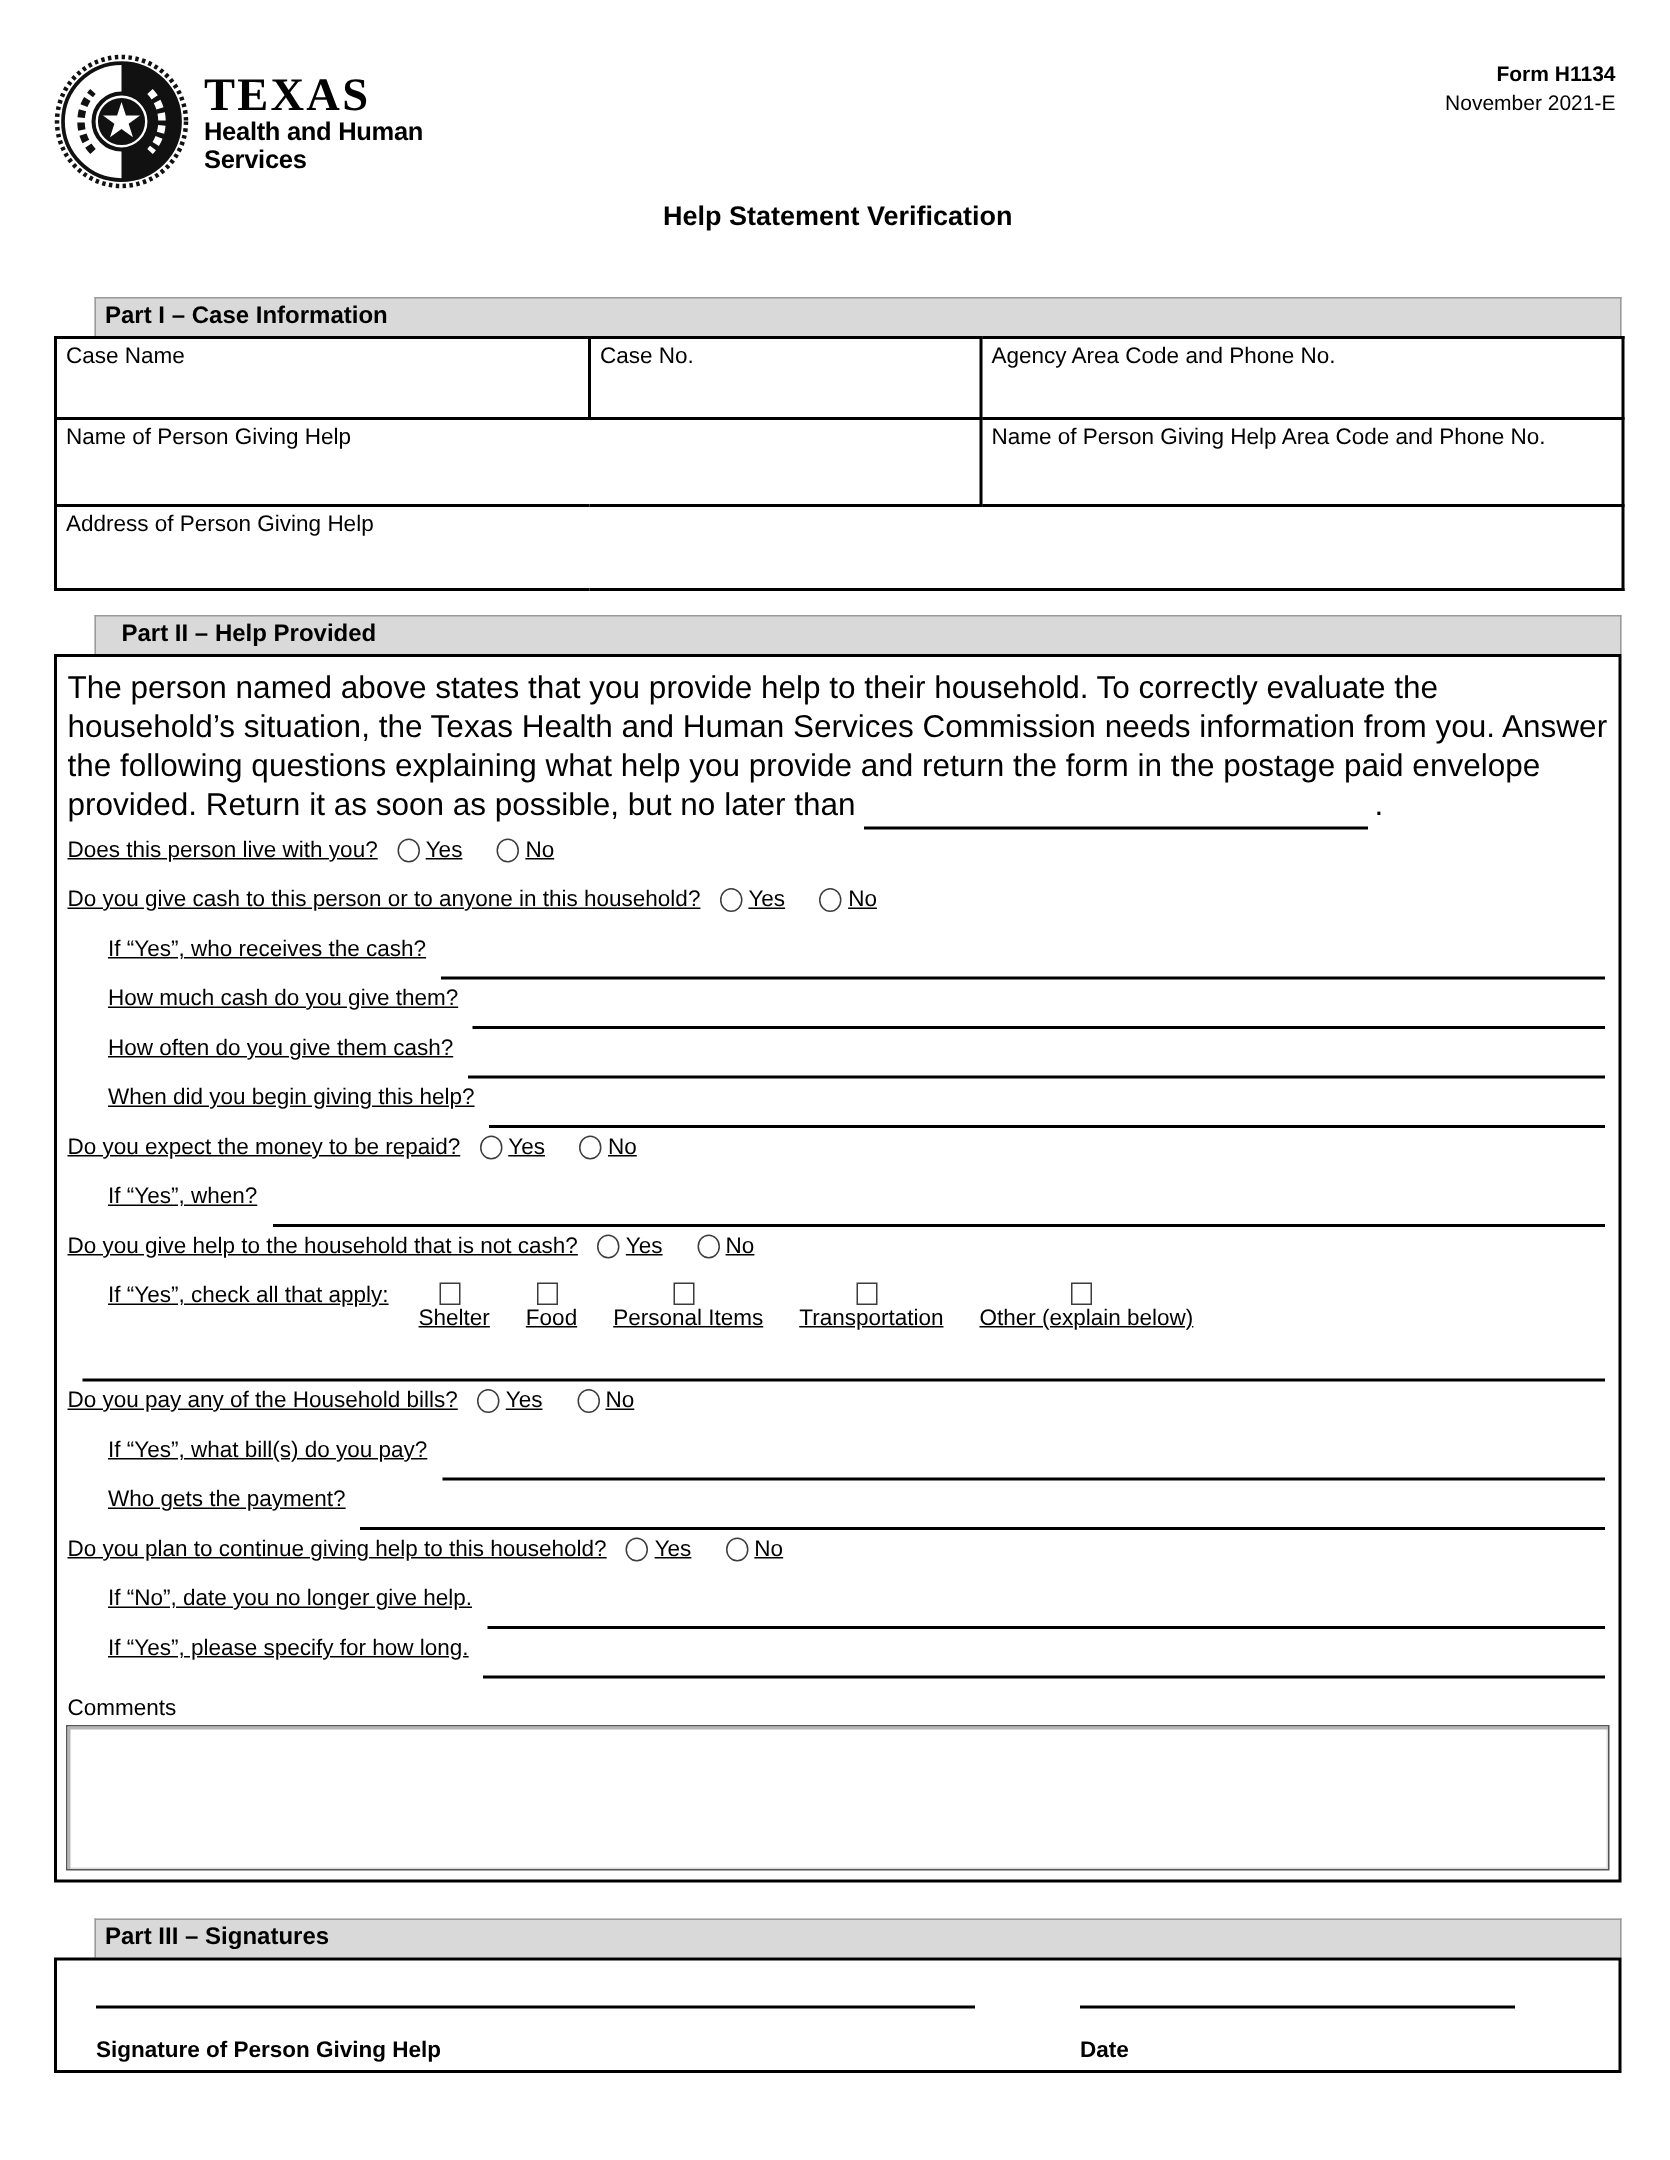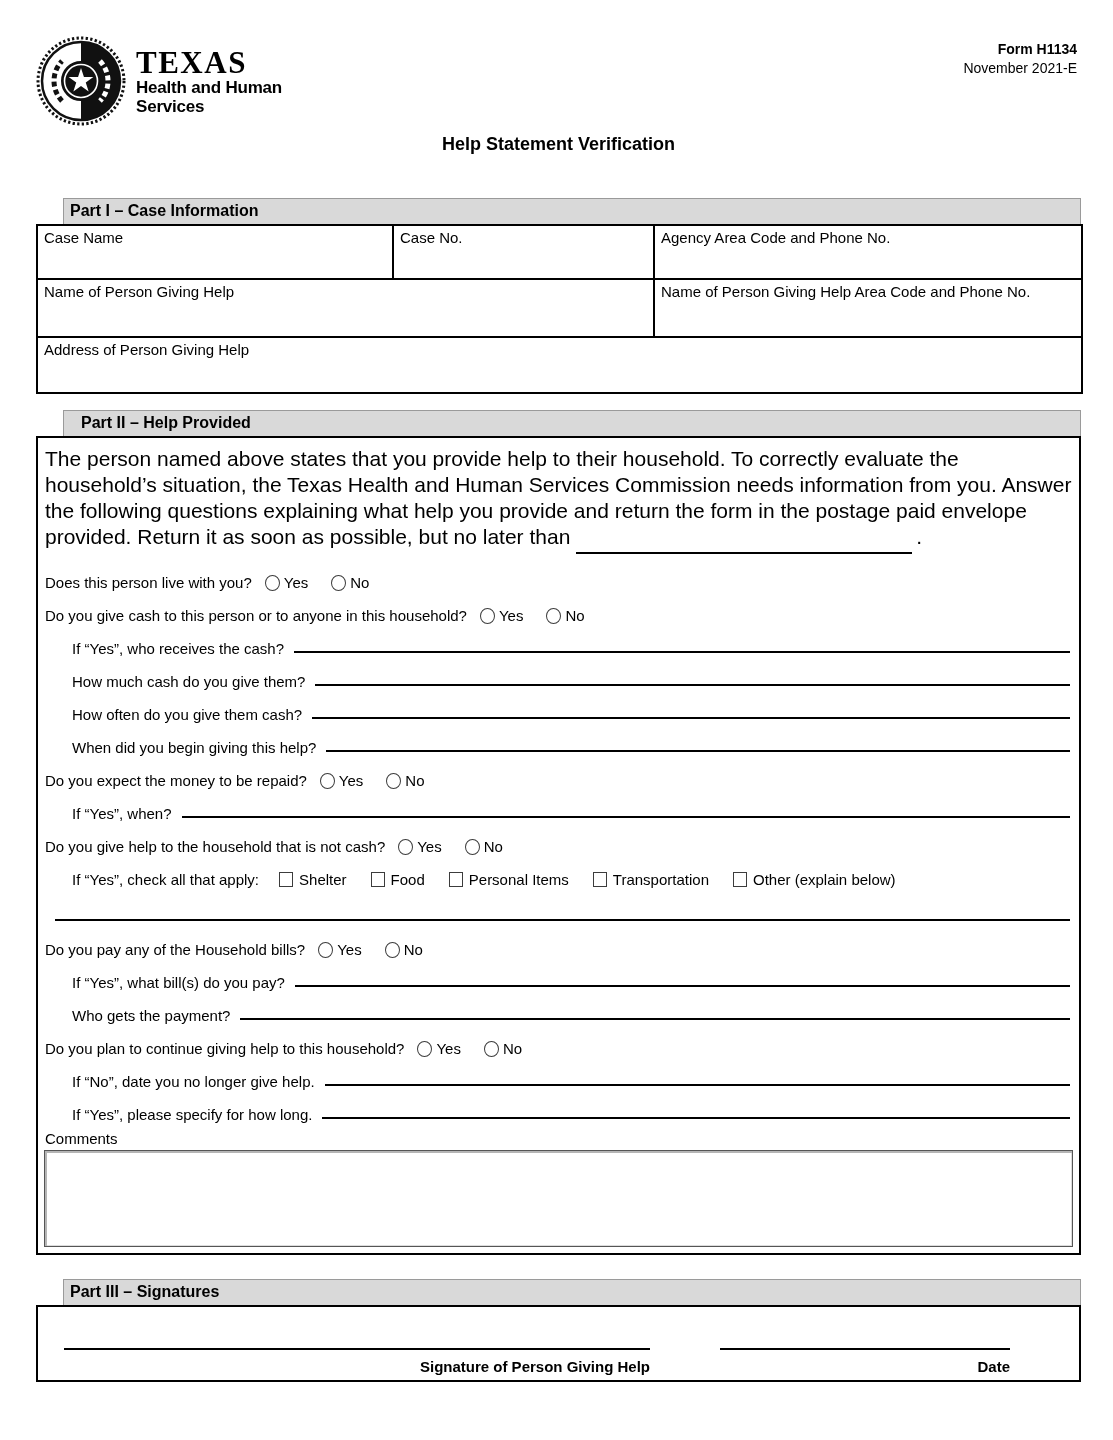--- a/index.html
+++ b/index.html
@@ -43,52 +43,52 @@
   tr.r2 td{height:50px;}
   tr.r3 td{height:48px;}
 
   
   .p2box{border:2px solid #000;box-sizing:border-box;padding:6px 5px 5px 5px;font-size:15px;}
   .intro{line-height:26px;font-size:21px;margin:2px 0 8px 2px;}
   .intro-blank{
     display:inline-block;width:336px;border-bottom:2px solid #000;
     transform:translateY(10px);margin:0 4px 0 6px;
   }
-  .row{height:33px;display:flex;align-items:flex-end;padding:0 2px;}
+  .row{height:33px;display:flex;align-items:flex-start;padding:0 2px;text-decoration:underline;}
   .row .qtext{white-space:nowrap;}
   .indent{padding-left:29px;}
   .fill{flex:1 1 auto;border-bottom:2px solid #000;align-self:flex-end;margin:0 2px 4px 10px;height:0;}
   .row.explain{height:37px;}
   .yn{display:flex;align-items:center;margin-left:13px;}
   .opt{display:flex;align-items:center;cursor:default;}
   .opt + .opt{margin-left:23px;}
   .circle{
     width:15px;height:16px;border:1.6px solid #3c3c3c;border-radius:50%;
     margin-right:4px;box-sizing:border-box;background:#fff;flex:0 0 auto;
   }
-  .cb{display:flex;align-items:center;margin-left:24px;}
+  .cb{display:flex;align-items:center;margin-left:24px;flex-direction:column;}
   .cb.first{margin-left:20px;}
   .box{
     width:14px;height:15px;border:1.6px solid #3c3c3c;margin-right:6px;
     box-sizing:border-box;background:#fff;flex:0 0 auto;
   }
   .comments-label{height:24px;display:flex;align-items:center;padding:0 2px;margin-top:3px;}
   .comments-box{
     height:95px;border:1px solid #555;margin:0 1px 1px 1px;background:#fff;
     box-shadow:inset 2px 2px 0 #b5b5b5, inset -1px -1px 0 #dcdcdc;
   }
 
   
   .p3box{
     border:2px solid #000;box-sizing:border-box;height:77px;
     display:flex;align-items:flex-end;padding-bottom:5px;
   }
   .sig{display:flex;flex-direction:column;}
   .sigline{height:2px;background:#000;}
-  .siglabel{font-weight:bold;font-size:15px;text-align:right;padding-top:8px;}
+  .siglabel{font-weight:bold;font-size:15px;text-align:left;padding-top:19px;}
   .sig.person{margin-left:26px;width:586px;}
   .sig.date{margin-left:70px;width:290px;}
 </style>
 </head>
 <body>
 
 <div class="page">
 
   <div class="hdr">
     <div class="logo">

